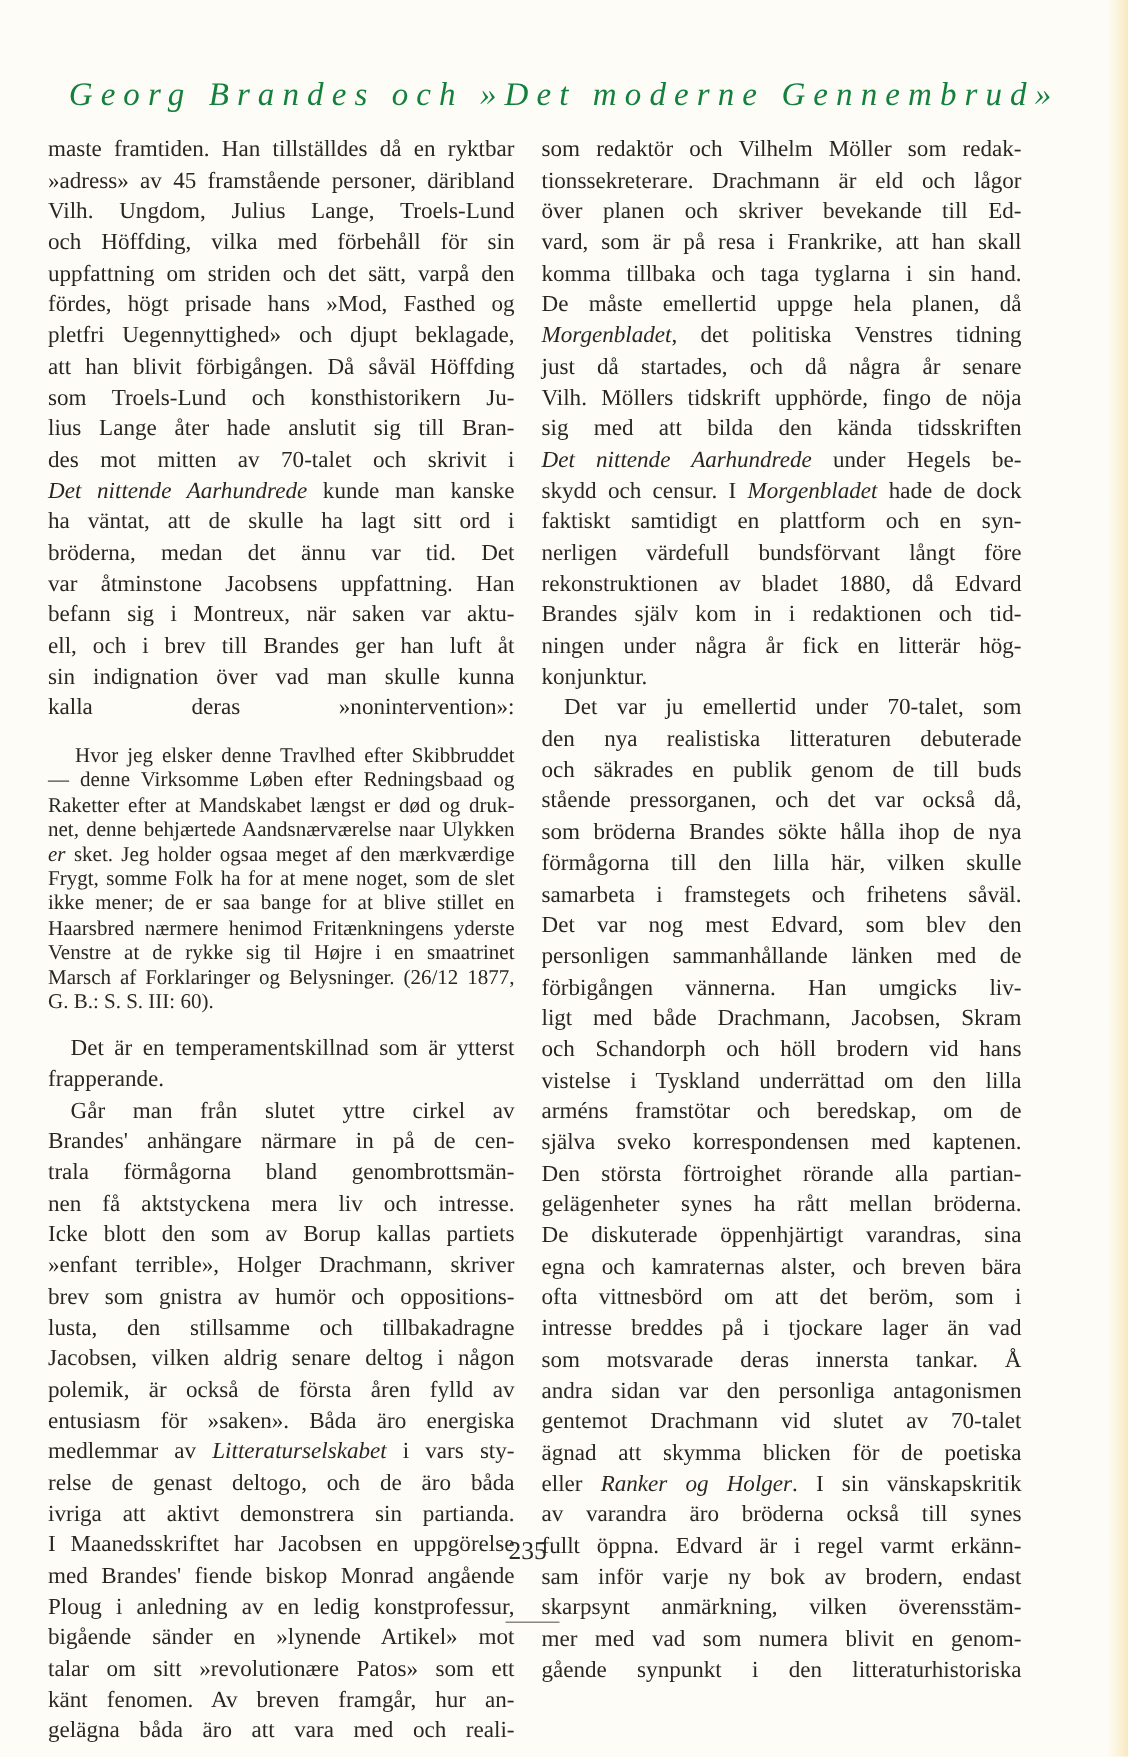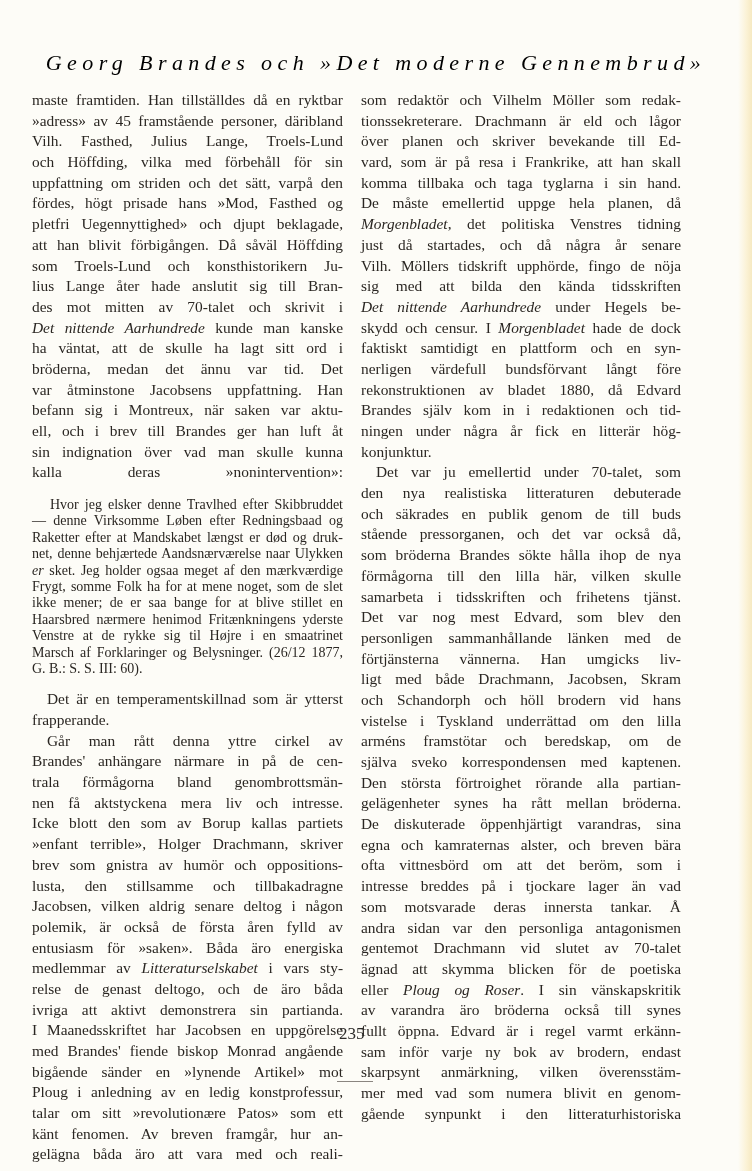--- a/index.html
+++ b/index.html
@@ -14,21 +14,21 @@
     position: absolute; top: 0; right: 0; width: 14px; height: 1171px;
     background: linear-gradient(to right, #fdfcf7, #fbf2d6 60%, #f6e9c2);
   }
   .running-head {
     position: absolute; top: 50px; left: 0; width: 752px;
     text-align: center;
     font-family: "Liberation Serif", serif;
     font-style: italic;
     font-size: 22px;
     letter-spacing: 5.4px;
-    color: #000000;
+    color: #15803d;
     white-space: nowrap;
   }
   .col {
     position: absolute; top: 90px;
     font-family: "Liberation Serif", serif;
     font-size: 15.4px;
     line-height: 20.7px;
     text-align: justify;
     color: #2a2622;
   }
@@ -63,21 +63,21 @@
 <body>
 
 <div class="page-edge"></div>
 
 <div class="running-head">Georg Brandes och »Det moderne Gennembrud»</div>
 
 <div class="col col-left">
   <div>
       <span class="line">maste framtiden. Han tillställdes då en ryktbar</span>
       <span class="line">»adress» av 45 framstående personer, däribland</span>
-      <span class="line">Vilh. Fasthed, Julius Lange, Troels-Lund</span>
+      <span class="line">Vilh. Ungdom, Julius Lange, Troels-Lund</span>
       <span class="line">och Höffding, vilka med förbehåll för sin</span>
       <span class="line">uppfattning om striden och det sätt, varpå den</span>
       <span class="line">fördes, högt prisade hans »Mod, Fasthed og</span>
       <span class="line">pletfri Uegennyttighed» och djupt beklagade,</span>
       <span class="line">att han blivit förbigången. Då såväl Höffding</span>
       <span class="line">som Troels-Lund och konsthistorikern Ju-</span>
       <span class="line">lius Lange åter hade anslutit sig till Bran-</span>
       <span class="line">des mot mitten av 70-talet och skrivit i</span>
       <span class="line"><span class="it">Det nittende Aarhundrede</span><span> kunde man kanske</span></span>
       <span class="line">ha väntat, att de skulle ha lagt sitt ord i</span>
@@ -99,38 +99,38 @@
       <span class="line">Haarsbred nærmere henimod Fritænkningens yderste</span>
       <span class="line">Venstre at de rykke sig til Højre i en smaatrinet</span>
       <span class="line">Marsch af Forklaringer og Belysninger. (26/12 1877,</span>
       <span class="line last">G. B.: S. S. III: 60).</span>
     </div>
   <div>
       <span class="line indent">Det är en temperamentskillnad som är ytterst</span>
       <span class="line last">frapperande.</span>
     </div>
   <div>
-      <span class="line indent">Går man rått denna yttre cirkel av</span>
+      <span class="line indent">Går man från slutet yttre cirkel av</span>
       <span class="line">Brandes' anhängare närmare in på de cen-</span>
       <span class="line">trala förmågorna bland genombrottsmän-</span>
       <span class="line">nen få aktstyckena mera liv och intresse.</span>
       <span class="line">Icke blott den som av Borup kallas partiets</span>
       <span class="line">»enfant terrible», Holger Drachmann, skriver</span>
       <span class="line">brev som gnistra av humör och oppositions-</span>
       <span class="line">lusta, den stillsamme och tillbakadragne</span>
       <span class="line">Jacobsen, vilken aldrig senare deltog i någon</span>
       <span class="line">polemik, är också de första åren fylld av</span>
       <span class="line">entusiasm för »saken». Båda äro energiska</span>
       <span class="line"><span>medlemmar av </span><span class="it">Litteraturselskabet</span><span> i vars sty-</span></span>
       <span class="line">relse de genast deltogo, och de äro båda</span>
       <span class="line">ivriga att aktivt demonstrera sin partianda.</span>
       <span class="line">I Maanedsskriftet har Jacobsen en uppgörelse</span>
       <span class="line">med Brandes' fiende biskop Monrad angående</span>
+      <span class="line">Ploug i anledning av en ledig konstprofessur,</span>
       <span class="line">bigående sänder en »lynende Artikel» mot</span>
-      <span class="line">Ploug i anledning av en ledig konstprofessur,</span>
       <span class="line">talar om sitt »revolutionære Patos» som ett</span>
       <span class="line">känt fenomen. Av breven framgår, hur an-</span>
       <span class="line">gelägna båda äro att vara med och reali-</span>
     </div>
 </div>
 
 <div class="col col-right">
   <div>
       <span class="line">som redaktör och Vilhelm Möller som redak-</span>
       <span class="line">tionssekreterare. Drachmann är eld och lågor</span>
@@ -151,40 +151,40 @@
       <span class="line">ningen under några år fick en litterär hög-</span>
       <span class="line last">konjunktur.</span>
     </div>
   <div>
       <span class="line indent">Det var ju emellertid under 70-talet, som</span>
       <span class="line">den nya realistiska litteraturen debuterade</span>
       <span class="line">och säkrades en publik genom de till buds</span>
       <span class="line">stående pressorganen, och det var också då,</span>
       <span class="line">som bröderna Brandes sökte hålla ihop de nya</span>
       <span class="line">förmågorna till den lilla här, vilken skulle</span>
-      <span class="line">samarbeta i tidsskriften och frihetens tjänst.</span>
+      <span class="line">samarbeta i framstegets och frihetens såväl.</span>
       <span class="line">Det var nog mest Edvard, som blev den</span>
       <span class="line">personligen sammanhållande länken med de</span>
-      <span class="line">förtjänsterna vännerna. Han umgicks liv-</span>
+      <span class="line">förbigången vännerna. Han umgicks liv-</span>
       <span class="line">ligt med både Drachmann, Jacobsen, Skram</span>
       <span class="line">och Schandorph och höll brodern vid hans</span>
       <span class="line">vistelse i Tyskland underrättad om den lilla</span>
       <span class="line">arméns framstötar och beredskap, om de</span>
       <span class="line">själva sveko korrespondensen med kaptenen.</span>
       <span class="line">Den största förtroighet rörande alla partian-</span>
       <span class="line">gelägenheter synes ha rått mellan bröderna.</span>
       <span class="line">De diskuterade öppenhjärtigt varandras, sina</span>
       <span class="line">egna och kamraternas alster, och breven bära</span>
       <span class="line">ofta vittnesbörd om att det beröm, som i</span>
       <span class="line">intresse breddes på i tjockare lager än vad</span>
       <span class="line">som motsvarade deras innersta tankar. Å</span>
       <span class="line">andra sidan var den personliga antagonismen</span>
       <span class="line">gentemot Drachmann vid slutet av 70-talet</span>
       <span class="line">ägnad att skymma blicken för de poetiska</span>
-      <span class="line"><span>eller </span><span class="it">Ploug og Roser</span><span>. I sin vänskapskritik</span></span>
+      <span class="line"><span>eller </span><span class="it">Ranker og Holger</span><span>. I sin vänskapskritik</span></span>
       <span class="line">av varandra äro bröderna också till synes</span>
       <span class="line">fullt öppna. Edvard är i regel varmt erkänn-</span>
       <span class="line">sam inför varje ny bok av brodern, endast</span>
       <span class="line">skarpsynt anmärkning, vilken överensstäm-</span>
       <span class="line">mer med vad som numera blivit en genom-</span>
       <span class="line">gående synpunkt i den litteraturhistoriska</span>
     </div>
 </div>
 
 <div class="folio-rule"></div>

